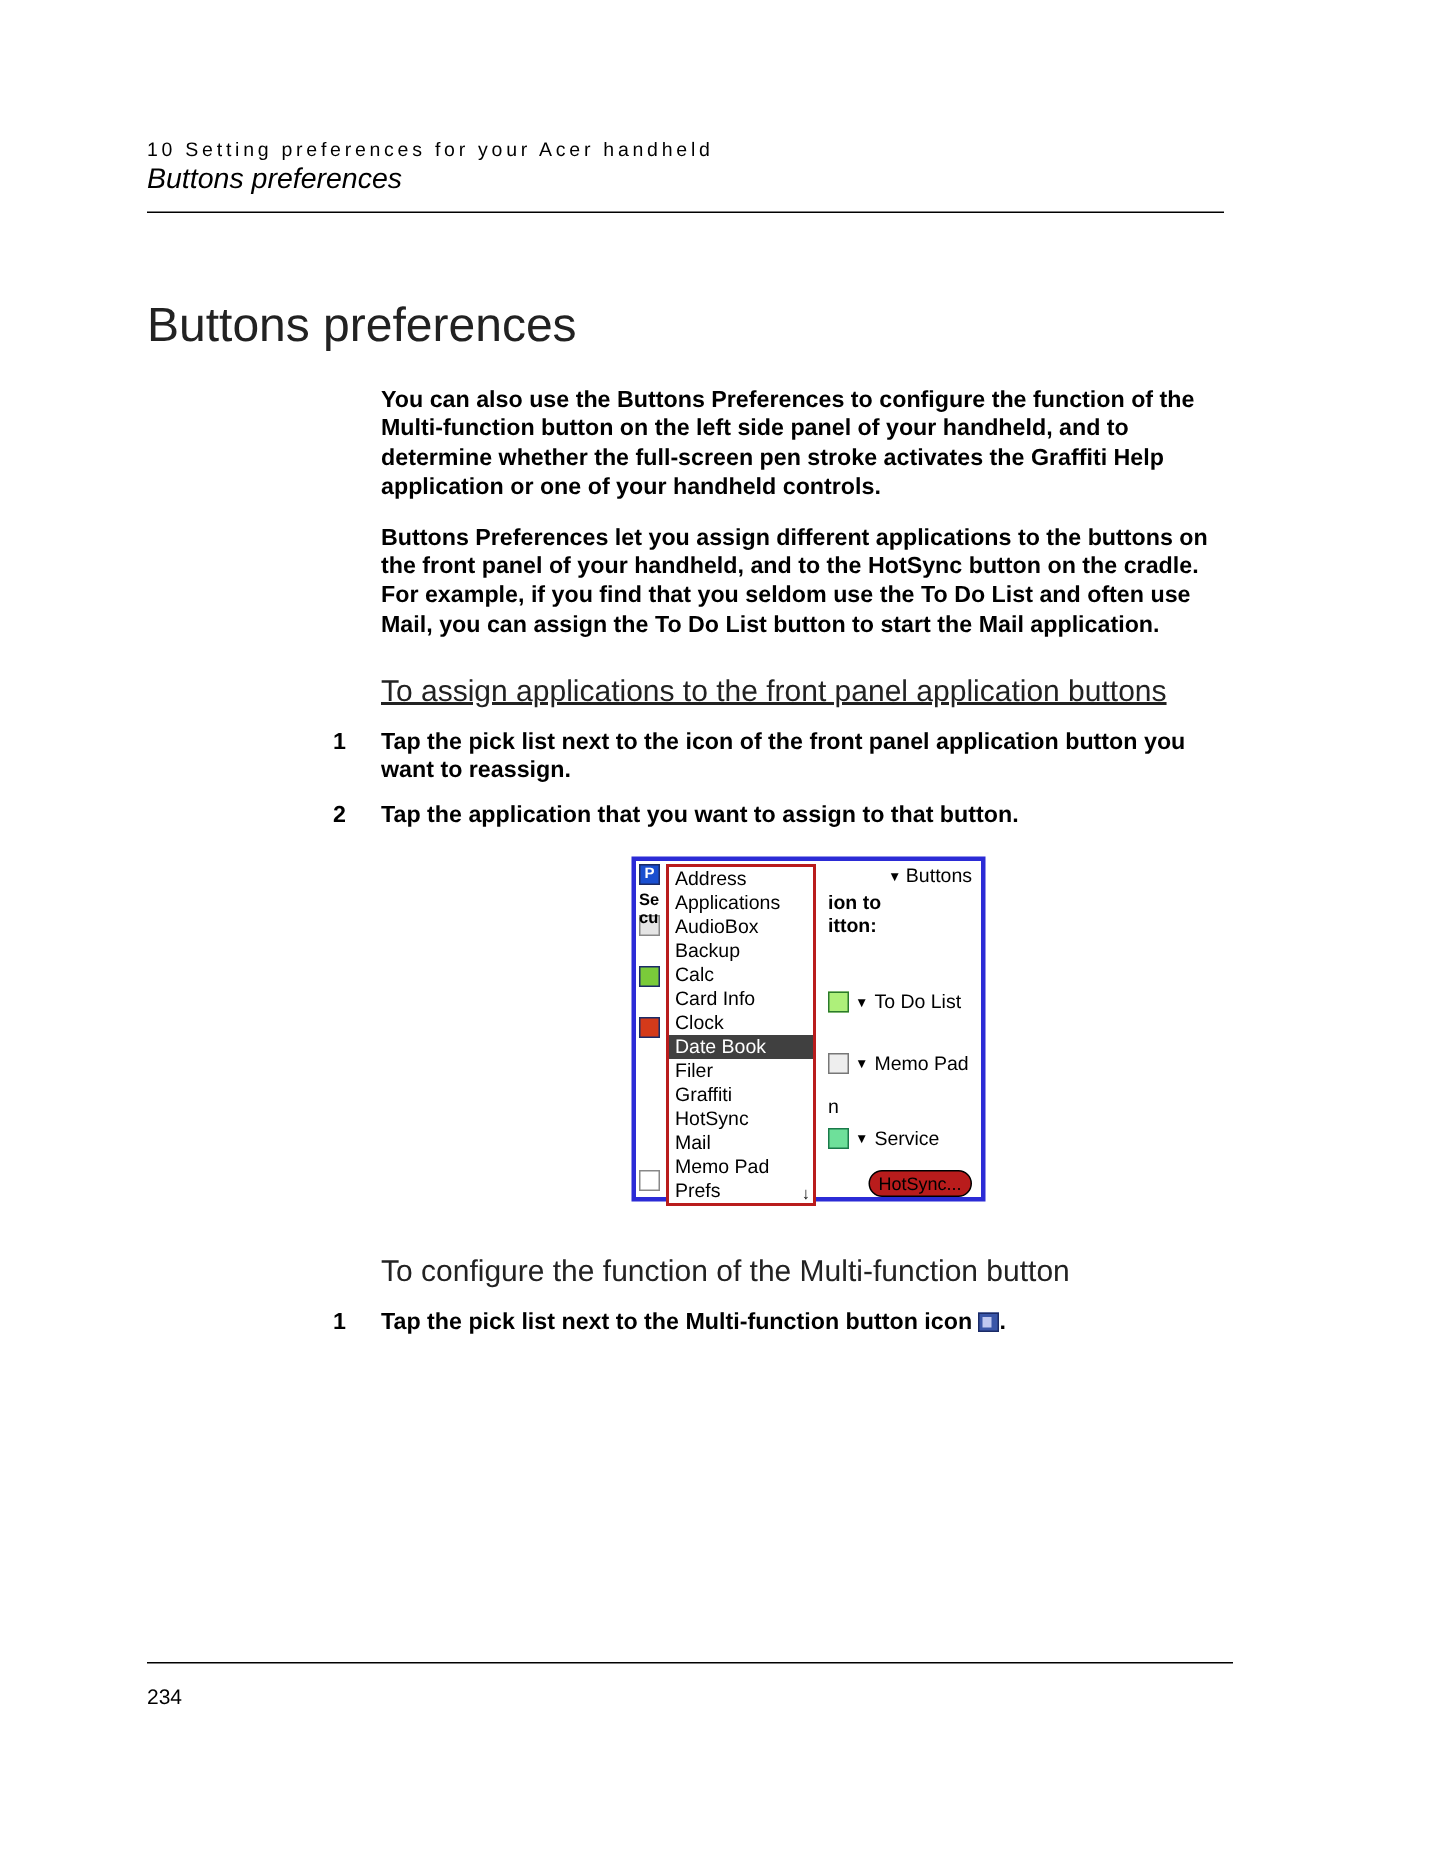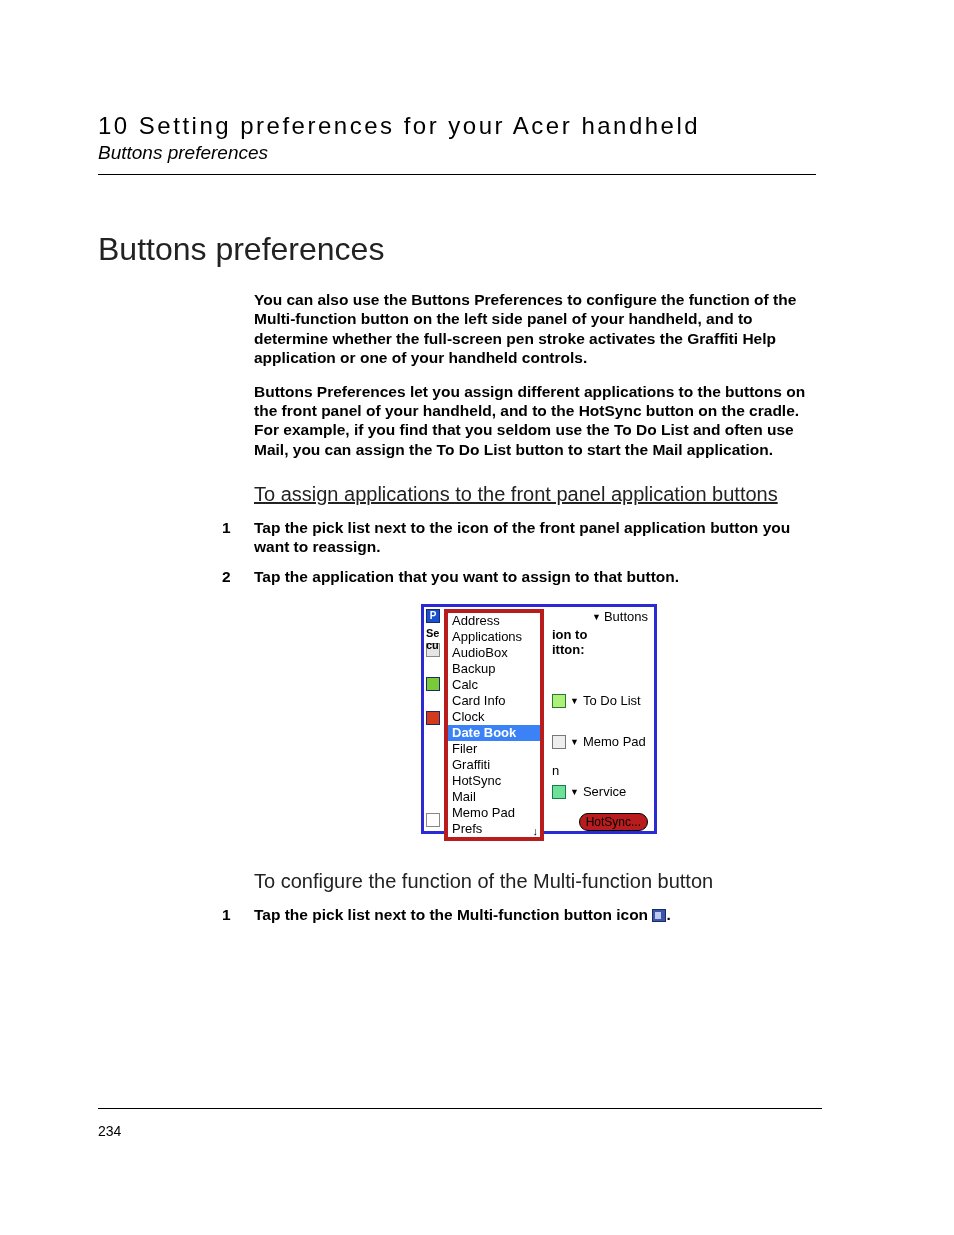--- a/index.html
+++ b/index.html
@@ -1,18 +1,18 @@
 <!DOCTYPE html>
 <html><head>
 <meta charset="utf-8">
 <style>
   * { box-sizing: border-box; margin: 0; padding: 0; }
   html, body { width: 954px; height: 1235px; background: #fff; font-family: "Segoe UI", "Helvetica Neue", Arial, sans-serif; color: #000; }
   .page { padding: 92px 138px 0 98px; position: relative; height: 100%; }
-  .runhead { font-size: 24px; letter-spacing: 2.5px; font-weight: 400; margin-top: 20px; }
+  .runhead { font-size: 13px; letter-spacing: 2.5px; font-weight: 400; }
   .runsub { font-size: 19px; font-style: italic; margin-top: 2px; }
   .hr { border: none; border-top: 1px solid #000; margin-top: 10px; }
   .h1 { font-size: 32px; font-weight: 400; margin-top: 56px; color: #222; }
   .body-col { margin-left: 156px; width: 570px; }
   .para { font-size: 15.5px; line-height: 1.25; margin-top: 22px; font-weight: 600; }
   .para + .para { margin-top: 14px; }
   .h2 { font-size: 20px; font-weight: 400; margin-top: 24px; color: #222; text-decoration: underline; }
   .steps { margin-top: 12px; }
   .step { display: flex; font-size: 15.5px; line-height: 1.25; margin-top: 10px; font-weight: 600; }
   .step .num { width: 32px; margin-left: -32px; text-align: left; }
@@ -31,25 +31,25 @@
   .left-icons { position: absolute; left: 2px; top: 2px; width: 16px; display: flex; flex-direction: column; gap: 20px; }
   .left-icons .ic { width: 14px; height: 14px; background: #3a56a8; border: 1px solid #1a2a66; }
   .left-icons .ic.p { background:#1a4fd0; color:#fff; font-weight:bold; font-size:10px; text-align:center; line-height:12px;}
   .left-icons .ic.c { background:#e5e5e5; border-color:#888;}
   .left-icons .ic.y { background:#7acb3a;}
   .left-icons .ic.r { background:#d43a1a;}
   .se-cu { position:absolute; left:2px; top:20px; font-size:11px; line-height:12px; font-weight:bold;}
   .bottom-icon { position:absolute; left:2px; bottom:4px; width:14px; height:14px; border:1px solid #888; background:#fff;}
   .picklist {
     position: absolute; left: 20px; top: 2px; width: 100px;
-    border: 4px solid #b91c1c;
+    border: 2px solid #b91c1c;
     background: #fff;
   }
   .picklist .opt { padding: 0 4px; font-size: 13px; line-height: 16px; white-space: nowrap; cursor: pointer; }
-  .picklist .opt.sel { background: #3b82f6; color: #fff; font-weight: bold; }
+  .picklist .opt.sel { background: #404040; color: #fff; }
   .picklist .arrow-down { position:absolute; right:2px; bottom:0; font-size:11px; }
   .right-labels { position: absolute; left: 128px; top: 20px; width: 100px; font-size: 13px; }
   .right-labels .frag { line-height: 15px; font-weight: bold; }
   .right-labels .rb { display:flex; align-items:center; gap:4px; margin-top: 26px; }
   .right-labels .rb.first { margin-top: 36px; }
   .right-labels .rb .ic2 { width:14px; height:14px; border:1px solid #2b7a2b; background:#aef07a; }
   .right-labels .rb-memo .ic2 { border-color:#777; background:#eee;}
   .right-labels .rb-svc .ic2 { border-color:#1a7a4a; background:#6ee09a;}
   .right-labels .lone-n { margin-top: 14px; }
   .hotsync-btn {

